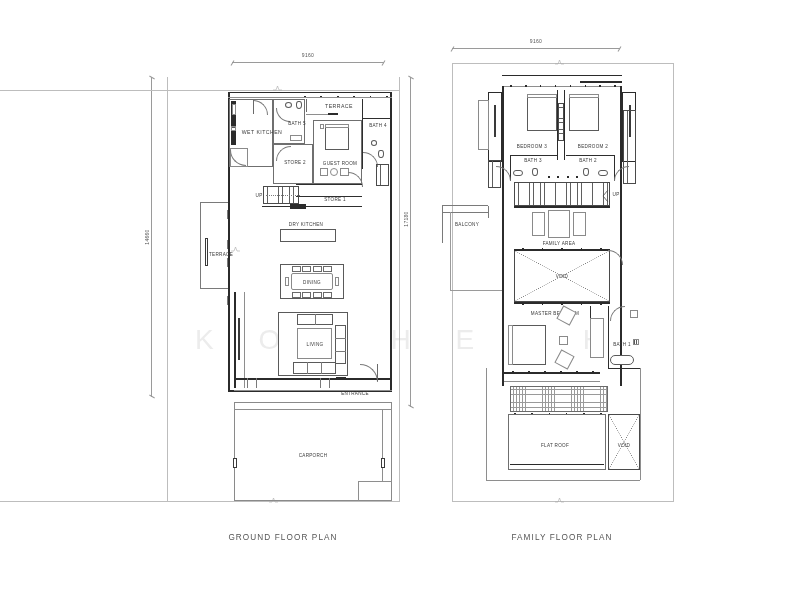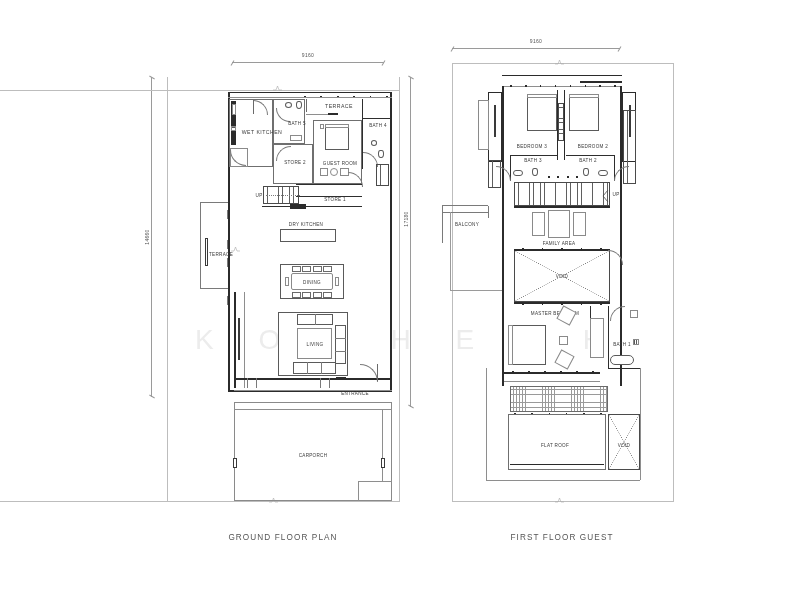--- a/index.html
+++ b/index.html
@@ -474,16 +474,16 @@
         <i></i>
     </div>
 
     <div class="voidbox" style="left:178px;top:414px;width:32px;height:56px;"></div>
     <div class="lbl sm" style="left:194px;top:445px;">VOID</div>
 
     <div class="v thin" style="left:56px;top:368px;height:112px;"></div>
     <div class="h thin" style="left:56px;top:480px;width:154px;"></div>
     <div class="v thin" style="left:210px;top:368px;height:112px;"></div>
 
-    <div class="title" style="left:132px;top:537px;">FIRST FLOOR GUEST</div>
+    <div class="title" style="left:132px;top:537px;">FAMILY FLOOR PLAN</div>
   </div>
 
 </div>
 
 </body></html>

